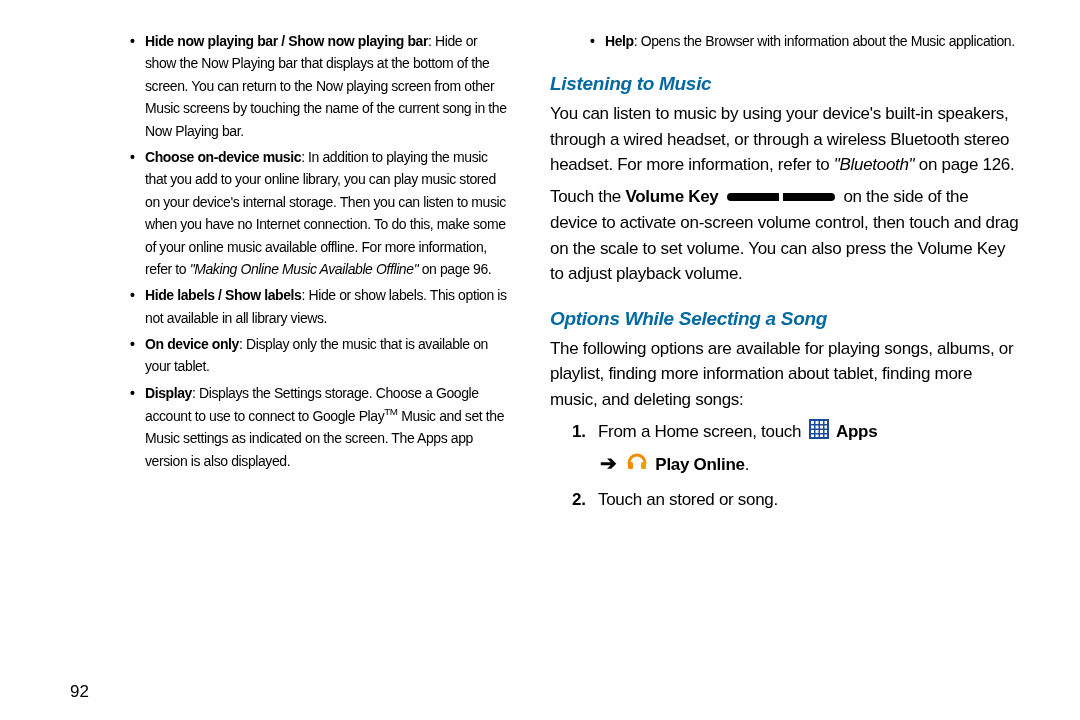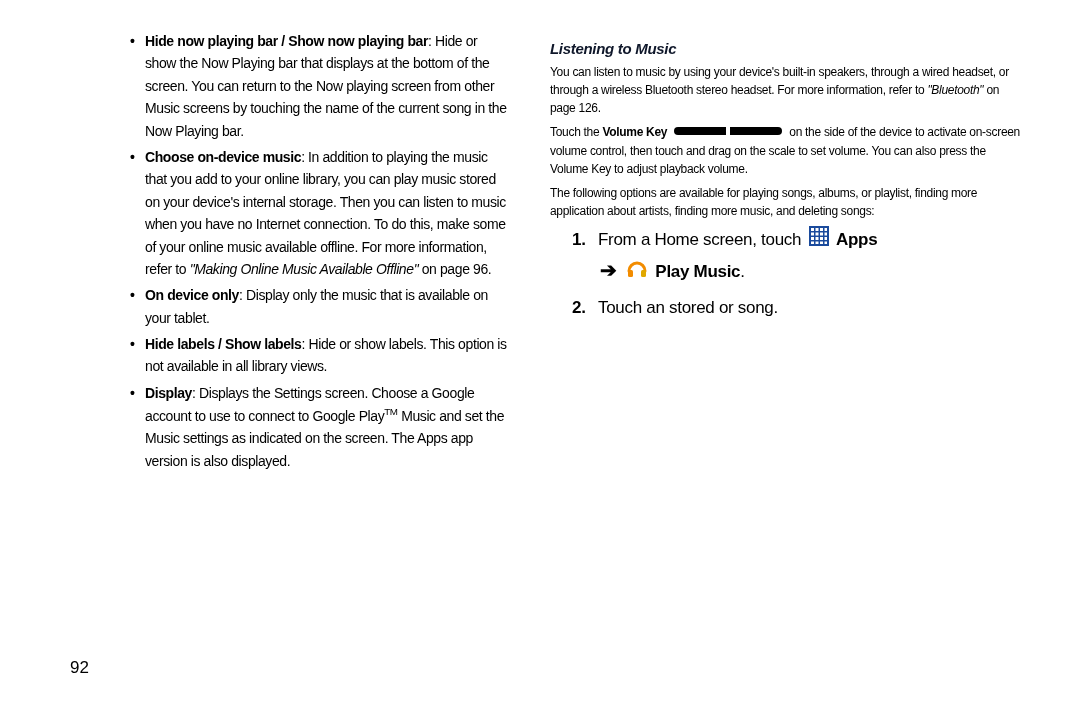--- a/index.html
+++ b/index.html
@@ -51,30 +51,30 @@
     .right ul.bullet {
       padding-left: 40px;
     }
     .bold {
       font-weight: bold;
     }
     .italic {
       font-style: italic;
     }
     .heading {
-      color: #0f172a;
+      color: #0369a1;
       font-weight: bold;
       font-style: italic;
-      font-size: 15px;
-      margin-top: 10px;
+      font-size: 19px;
+      margin-top: 21px;
       margin-bottom: 6px;
       letter-spacing: -0.3px;
     }
     .body-text {
-      font-size: 12px;
+      font-size: 17px;
       line-height: 1.5;
       margin-bottom: 6px;
       letter-spacing: -0.3px;
     }
     .volume-key-graphic {
       display: inline-block;
       vertical-align: middle;
       margin: 0 4px;
     }
     ol.numbered {
@@ -113,67 +113,73 @@
       font-weight: bold;
       margin: 0 2px;
     }
     .sup {
       font-size: 0.7em;
       vertical-align: super;
       margin-top: 33px;
     }
     .pagenum {
       position: absolute;
-      bottom: 42px;
+      bottom: 18px;
       left: 70px;
       font-size: 17px;
     }
   </style>
 </head>
 <body>
 
 <div class="columns">
   <div class="col left">
     <ul class="bullet">
       <li>
         <span class="bold">Hide now playing bar / Show now playing bar</span><span>: Hide or show the Now Playing bar that displays at the bottom of the screen. You can return to the Now playing screen from other Music screens by touching the name of the current song in the Now Playing bar.</span>
       </li>
       <li>
         <span class="bold">Choose on-device music</span><span>: In addition to playing the music that you add to your online library, you can play music stored on your device's internal storage. Then you can listen to music when you have no Internet connection. To do this, make some of your online music available offline. For more information, refer to </span><span class="italic">"Making Online Music Available Offline"</span><span>  on page 96.</span>
       </li>
       <li>
+        <span class="bold">Hide labels / Show labels</span><span>: Hide or show labels. This option is not available in all library views.</span>
+      </li>
+      <li>
         <span class="bold">On device only</span><span>: Display only the music that is available on your tablet.</span>
       </li>
       <li>
-        <span class="bold">Hide labels / Show labels</span><span>: Hide or show labels. This option is not available in all library views.</span>
-      </li>
-      <li>
-        <span class="bold">Display</span><span>: Displays the Settings screen. Choose a Google account to use to connect to Google Play</span><span class="sup">TM</span><span> Music and set the Music settings as indicated on the screen. The Apps app version is also displayed.</span>
+        <span class="bold">Display</span><span>: Displays the Settings storage. Choose a Google account to use to connect to Google Play</span><span class="sup">TM</span><span> Music and set the Music settings as indicated on the screen. The Apps app version is also displayed.</span>
       </li>
     </ul>
   </div>
 
   <div class="col right">
+    <ul class="bullet">
+      <li>
+        <span class="bold">Help</span><span>: Opens the Browser with information about the Music application.</span>
+      </li>
+    </ul>
 
     <div class="heading">Listening to Music</div>
     <p class="body-text">
       <span>You can listen to music by using your device's built-in speakers, through a wired headset, or through a wireless Bluetooth stereo headset. For more information, refer to </span><span class="italic">"Bluetooth" </span><span> on page 126.</span>
     </p>
     <p class="body-text">
       <span>Touch the </span><span class="bold">Volume Key</span>
       <span class="volume-key-graphic">
         <svg width="108" height="12" viewBox="0 0 108 12">
           <rect x="0" y="2" width="108" height="8" rx="4" fill="#000"></rect>
           <rect x="52" y="0" width="4" height="12" fill="#fff"></rect>
         </svg>
       </span>
       <span> on the side of the device to activate on-screen volume control, then touch and drag on the scale to set volume. You can also press the Volume Key to adjust playback volume.</span>
     </p>
 
-    <p class="body-text">The following options are available for playing songs, albums, or playlist, finding more application about artists, finding more music, and deleting songs:</p>
+    <div class="heading">Options While Selecting a Song</div>
+    <p class="body-text">The following options are available for playing songs, albums, or playlist, finding more information about tablet, finding more music, and deleting songs:</p>
 
     <ol class="numbered">
       <li>
         <span>From a Home screen, touch </span>
         <span class="apps-icon">
           <svg width="20" height="20" viewBox="0 0 20 20">
             <rect x="0" y="0" width="20" height="20" fill="#1a4a9c"></rect>
             <g fill="#fff">
               <rect x="2" y="2" width="3" height="3"></rect>
                 <rect x="6.5" y="2" width="3" height="3"></rect>
@@ -198,21 +204,21 @@
         <br>
         <span class="arrow">➔</span>
         <span class="play-music-icon">
           <svg width="22" height="22" viewBox="0 0 22 22">
             <circle cx="11" cy="11" r="11" fill="#fff"></circle>
             <path d="M 3 13 A 8 8 0 0 1 19 13" fill="none" stroke="#f28c00" stroke-width="3" stroke-linecap="round"></path>
             <rect x="2" y="12" width="5" height="7" rx="1.5" fill="#f28c00"></rect>
             <rect x="15" y="12" width="5" height="7" rx="1.5" fill="#e0a800"></rect>
           </svg>
         </span>
-        <span class="bold">Play Music</span><span>.</span>
+        <span class="bold">Play Online</span><span>.</span>
       </li>
       <li>
         <span>Touch an stored or song.</span>
       </li>
     </ol>
   </div>
 </div>
 
 <div class="pagenum">92</div>
 

